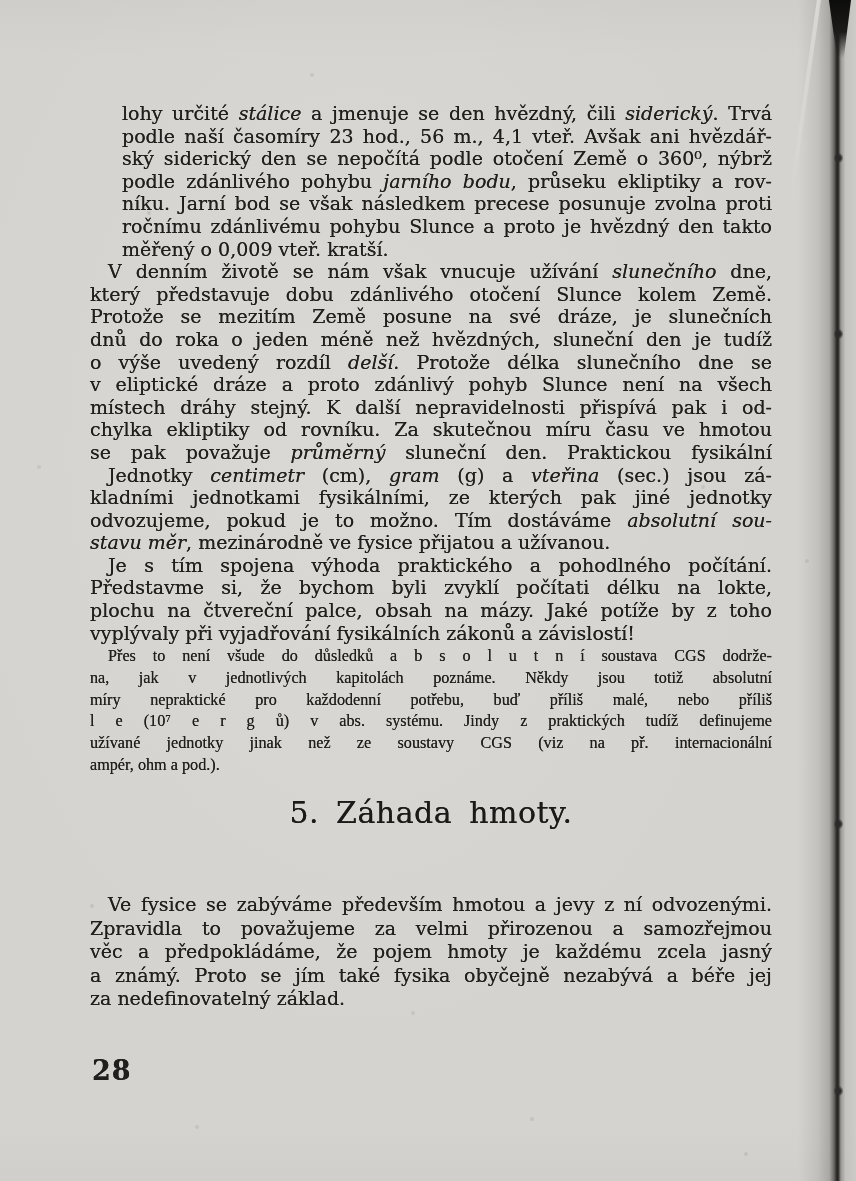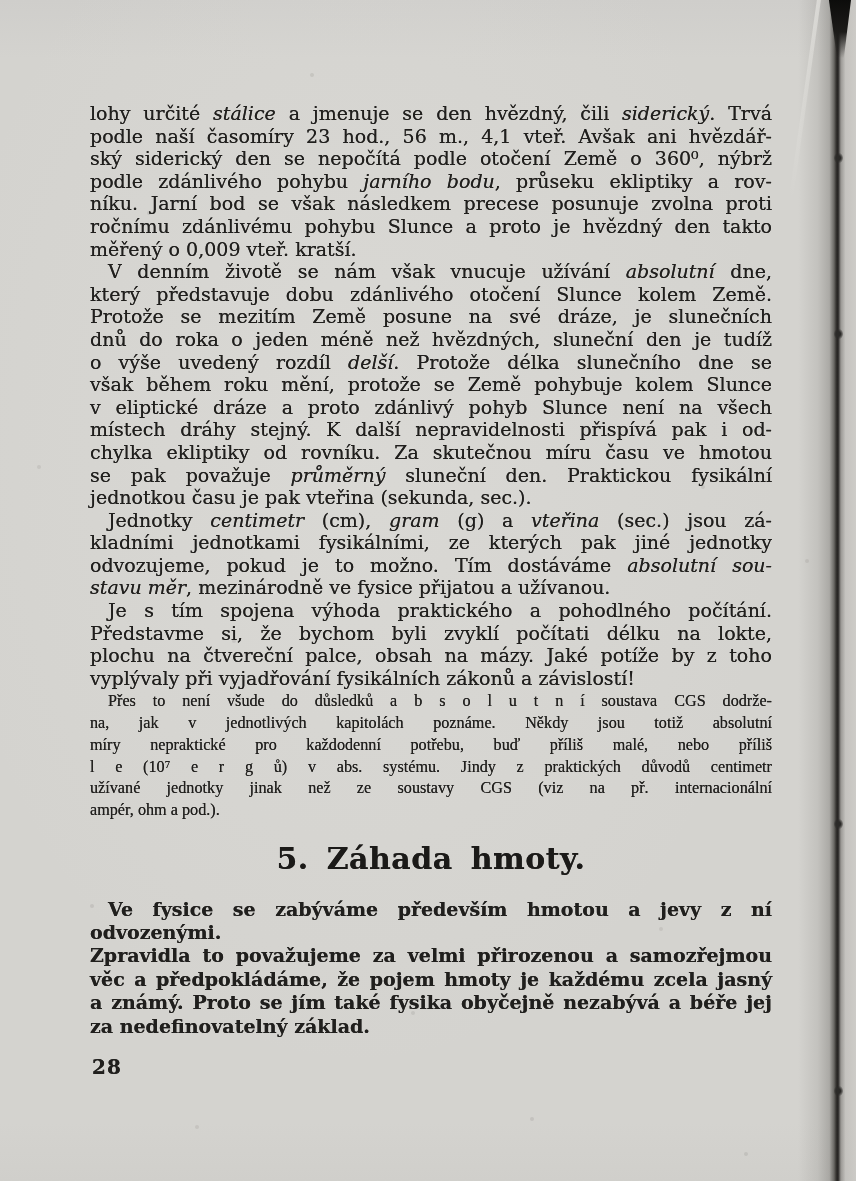--- a/index.html
+++ b/index.html
@@ -38,44 +38,44 @@
   }
   .text-column {
     position: absolute;
     left: 90px; top: 0;
     width: 682px;
     color: #201f1d;
     text-shadow: 0 0 0.45px rgba(32,31,29,0.85);
   }
   .para { margin: 0; }
   .para-body  { font-size: 19px;   line-height: 22.6px; }
-  .para-body:first-child { margin-top: 102px; }
+  .para-body:first-child { margin-top: 102px; margin-left: 32px; }
   .para-small { font-size: 16.2px; line-height: 21.7px; margin-top: 2px; font-family: Liberation Serif, serif; }
-  .para-closing { font-size: 19px; line-height: 23.4px; margin-top: 16px; font-weight: bold; }
+  .para-closing { font-size: 19px; line-height: 23.4px; margin-top: 57px; }
   .line {
     text-align: justify;
     text-align-last: justify;
   }
   .line.last { text-align-last: left; }
   .line.indent { text-indent: 18px; }
   .heading {
     margin-top: 14px;
     height: 46px;
     line-height: 46px;
     font-size: 30px;
-    font-weight: bold;
+    font-weight: normal;
     text-align: center;
     letter-spacing: 0.5px;
     word-spacing: 7px;
     color: #1b1a18;
   }
   .page-num {
     position: absolute;
     left: 92px; top: 1055px;
-    font-size: 20px;
+    font-size: 27px;
     font-weight: bold;
     letter-spacing: 1px;
     color: #201f1d;
     text-shadow: 0 0 0.45px rgba(32,31,29,0.85);
   }
   
   .edge-band {
     position: absolute; top: 0; right: 0;
     width: 58px; height: 100%;
     background: linear-gradient(90deg,
@@ -122,49 +122,47 @@
       <div class="para para-body">
         <div class="line"><span>lohy určité </span><i>stálice</i><span> a jmenuje se den hvězdný, čili </span><i>siderický</i><span>. Trvá</span></div>
         <div class="line"><span>podle naší časomíry 23 hod., 56 m., 4,1 vteř. Avšak ani hvězdář-</span></div>
         <div class="line"><span>ský siderický den se nepočítá podle otočení Země o 360⁰, nýbrž</span></div>
         <div class="line"><span>podle zdánlivého pohybu </span><i>jarního bodu</i><span>, průseku ekliptiky a rov-</span></div>
         <div class="line"><span>níku. Jarní bod se však následkem precese posunuje zvolna proti</span></div>
         <div class="line"><span>ročnímu zdánlivému pohybu Slunce a proto je hvězdný den takto</span></div>
         <div class="line last"><span>měřený o 0,009 vteř. kratší.</span></div>
       </div>
       <div class="para para-body">
-        <div class="line indent"><span>V denním životě se nám však vnucuje užívání </span><i>absolutní</i><span> dne,</span></div>
+        <div class="line indent"><span>V denním životě se nám však vnucuje užívání </span><i>slunečního</i><span> dne,</span></div>
         <div class="line"><span>který představuje dobu zdánlivého otočení Slunce kolem Země.</span></div>
         <div class="line"><span>Protože se mezitím Země posune na své dráze, je slunečních</span></div>
         <div class="line"><span>dnů do roka o jeden méně než hvězdných, sluneční den je tudíž</span></div>
         <div class="line"><span>o výše uvedený rozdíl </span><i>delší</i><span>. Protože délka slunečního dne se</span></div>
-        <div class="line"><span>však během roku mění, protože se Země pohybuje kolem Slunce</span></div>
         <div class="line"><span>v eliptické dráze a proto zdánlivý pohyb Slunce není na všech</span></div>
         <div class="line"><span>místech dráhy stejný. K další nepravidelnosti přispívá pak i od-</span></div>
         <div class="line"><span>chylka ekliptiky od rovníku. Za skutečnou míru času ve hmotou</span></div>
         <div class="line"><span>se pak považuje </span><i>průměrný</i><span> sluneční den. Praktickou fysikální</span></div>
-        <div class="line last"><span>jednotkou času je pak vteřina (sekunda, sec.).</span></div>
       </div>
       <div class="para para-body">
         <div class="line indent"><span>Jednotky </span><i>centimetr</i><span> (cm), </span><i>gram</i><span> (g) a </span><i>vteřina</i><span> (sec.) jsou zá-</span></div>
         <div class="line"><span>kladními jednotkami fysikálními, ze kterých pak jiné jednotky</span></div>
         <div class="line"><span>odvozujeme, pokud je to možno. Tím dostáváme </span><i>absolutní sou-</i></div>
         <div class="line last"><i>stavu měr</i><span>, mezinárodně ve fysice přijatou a užívanou.</span></div>
       </div>
       <div class="para para-body">
         <div class="line indent"><span>Je s tím spojena výhoda praktického a pohodlného počítání.</span></div>
         <div class="line"><span>Představme si, že bychom byli zvyklí počítati délku na lokte,</span></div>
         <div class="line"><span>plochu na čtvereční palce, obsah na mázy. Jaké potíže by z toho</span></div>
         <div class="line last"><span>vyplývaly při vyjadřování fysikálních zákonů a závislostí!</span></div>
       </div>
       <div class="para para-small">
         <div class="line indent"><span>Přes to není všude do důsledků a b s o l u t n í soustava CGS dodrže-</span></div>
         <div class="line"><span>na, jak v jednotlivých kapitolách poznáme. Někdy jsou totiž absolutní</span></div>
         <div class="line"><span>míry nepraktické pro každodenní potřebu, buď příliš malé, nebo příliš</span></div>
-        <div class="line"><span>l e (10⁷ e r g ů) v abs. systému. Jindy z praktických důvodů centimetr</span></div>
+        <div class="line"><span>l e (10⁷ e r g ů) v abs. systému. Jindy z praktických tudíž definujeme</span></div>
         <div class="line"><span>užívané jednotky jinak než ze soustavy CGS (viz na př. internacionální</span></div>
         <div class="line last"><span>ampér, ohm a pod.).</span></div>
       </div>
       <div class="heading">5. Záhada hmoty.</div>
       <div class="para para-closing">
         <div class="line indent"><span>Ve fysice se zabýváme především hmotou a jevy z ní odvozenými.</span></div>
         <div class="line"><span>Zpravidla to považujeme za velmi přirozenou a samozřejmou</span></div>
         <div class="line"><span>věc a předpokládáme, že pojem hmoty je každému zcela jasný</span></div>
         <div class="line"><span>a známý. Proto se jím také fysika obyčejně nezabývá a béře jej</span></div>
         <div class="line last"><span>za nedefinovatelný základ.</span></div>

